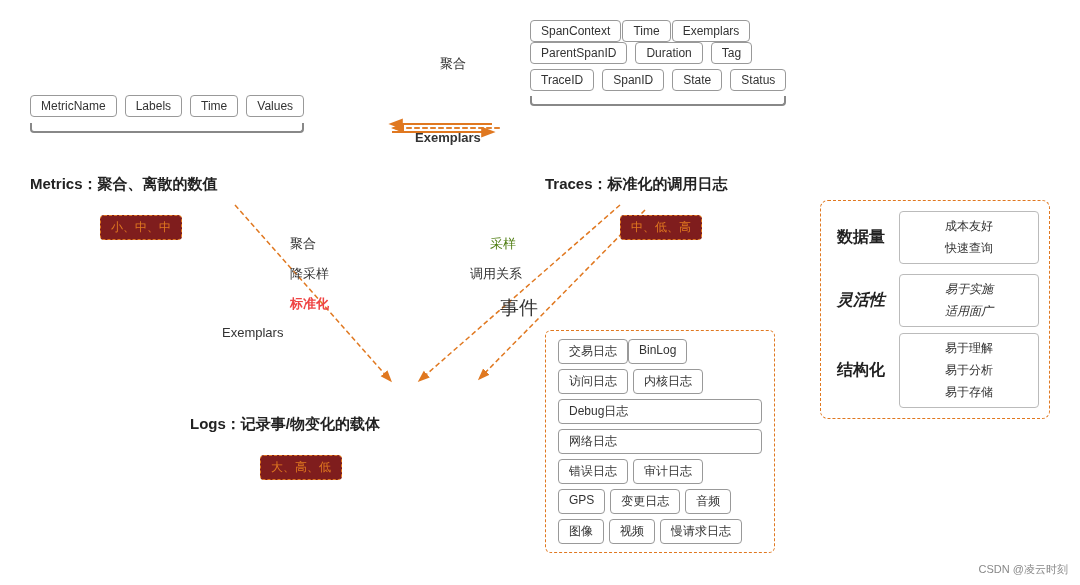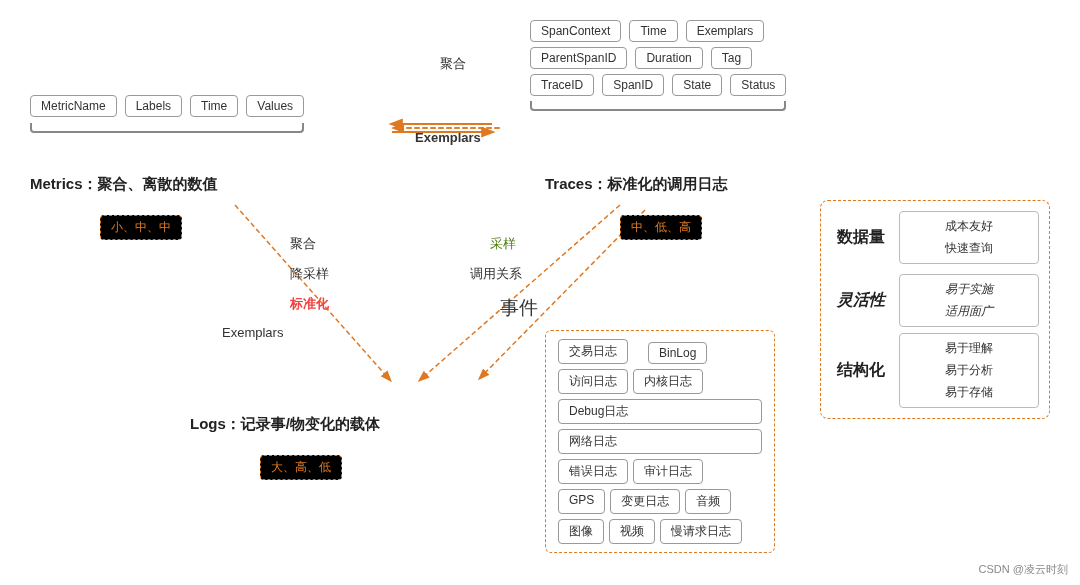--- a/index.html
+++ b/index.html
@@ -28,21 +28,21 @@
       background: #fff;
       display: inline-block;
       white-space: nowrap;
     }
     .tag-box-dashed {
       border: 1.5px dashed #e07820;
       border-radius: 4px;
       padding: 3px 10px;
       font-size: 12px;
       color: #e07820;
-      background: #000000;
+      background: #7f1d1d;
       display: inline-block;
       white-space: nowrap;
     }
     
     .section-label {
       font-size: 15px;
       font-weight: bold;
       color: #222;
     }
     
@@ -170,21 +170,21 @@
     <span>标准化</span>
   </div>
   <div style="position:absolute; left:222px; top:325px; font-size:13px; color:#333;">
     <span>Exemplars</span>
   </div>
 
   <div style="position:absolute; left:440px; top:55px; font-size:13px; color:#333;">聚合</div>
 
   <div style="position:absolute; left:530px; top:20px;">
 
-    <div style="display:flex; gap:8px; margin-bottom:5px;">
+    <div style="display:flex; gap:1px; ">
       <span class="tag-box">SpanContext</span>
       <span class="tag-box">Time</span>
       <span class="tag-box">Exemplars</span>
     </div>
 
     <div style="display:flex; gap:8px; margin-bottom:5px;">
       <span class="tag-box">ParentSpanID</span>
       <span class="tag-box">Duration</span>
       <span class="tag-box">Tag</span>
     </div>
@@ -217,21 +217,21 @@
     <span class="section-label">Logs：记录事/物变化的载体</span>
   </div>
 
   <div style="position:absolute; left:260px; top:455px;">
     <span class="tag-box-dashed">大、高、低</span>
   </div>
 
   <div style="position:absolute; left:545px; top:330px; width:230px;">
     <div class="group-dashed">
 
-      <div style="display:flex; gap:20px; margin-bottom:5px;align-items:flex-end;">
+      <div style="display:flex; gap:0; margin-bottom:5px;">
         <span class="tag-box">交易日志</span>
         <span class="tag-box">BinLog</span>
       </div>
 
       <div style="display:flex; gap:5px; margin-bottom:5px;">
         <span class="tag-box">访问日志</span>
         <span class="tag-box">内核日志</span>
       </div>
 
       <div style="display:flex; gap:5px; margin-bottom:5px;flex-direction:column;">

